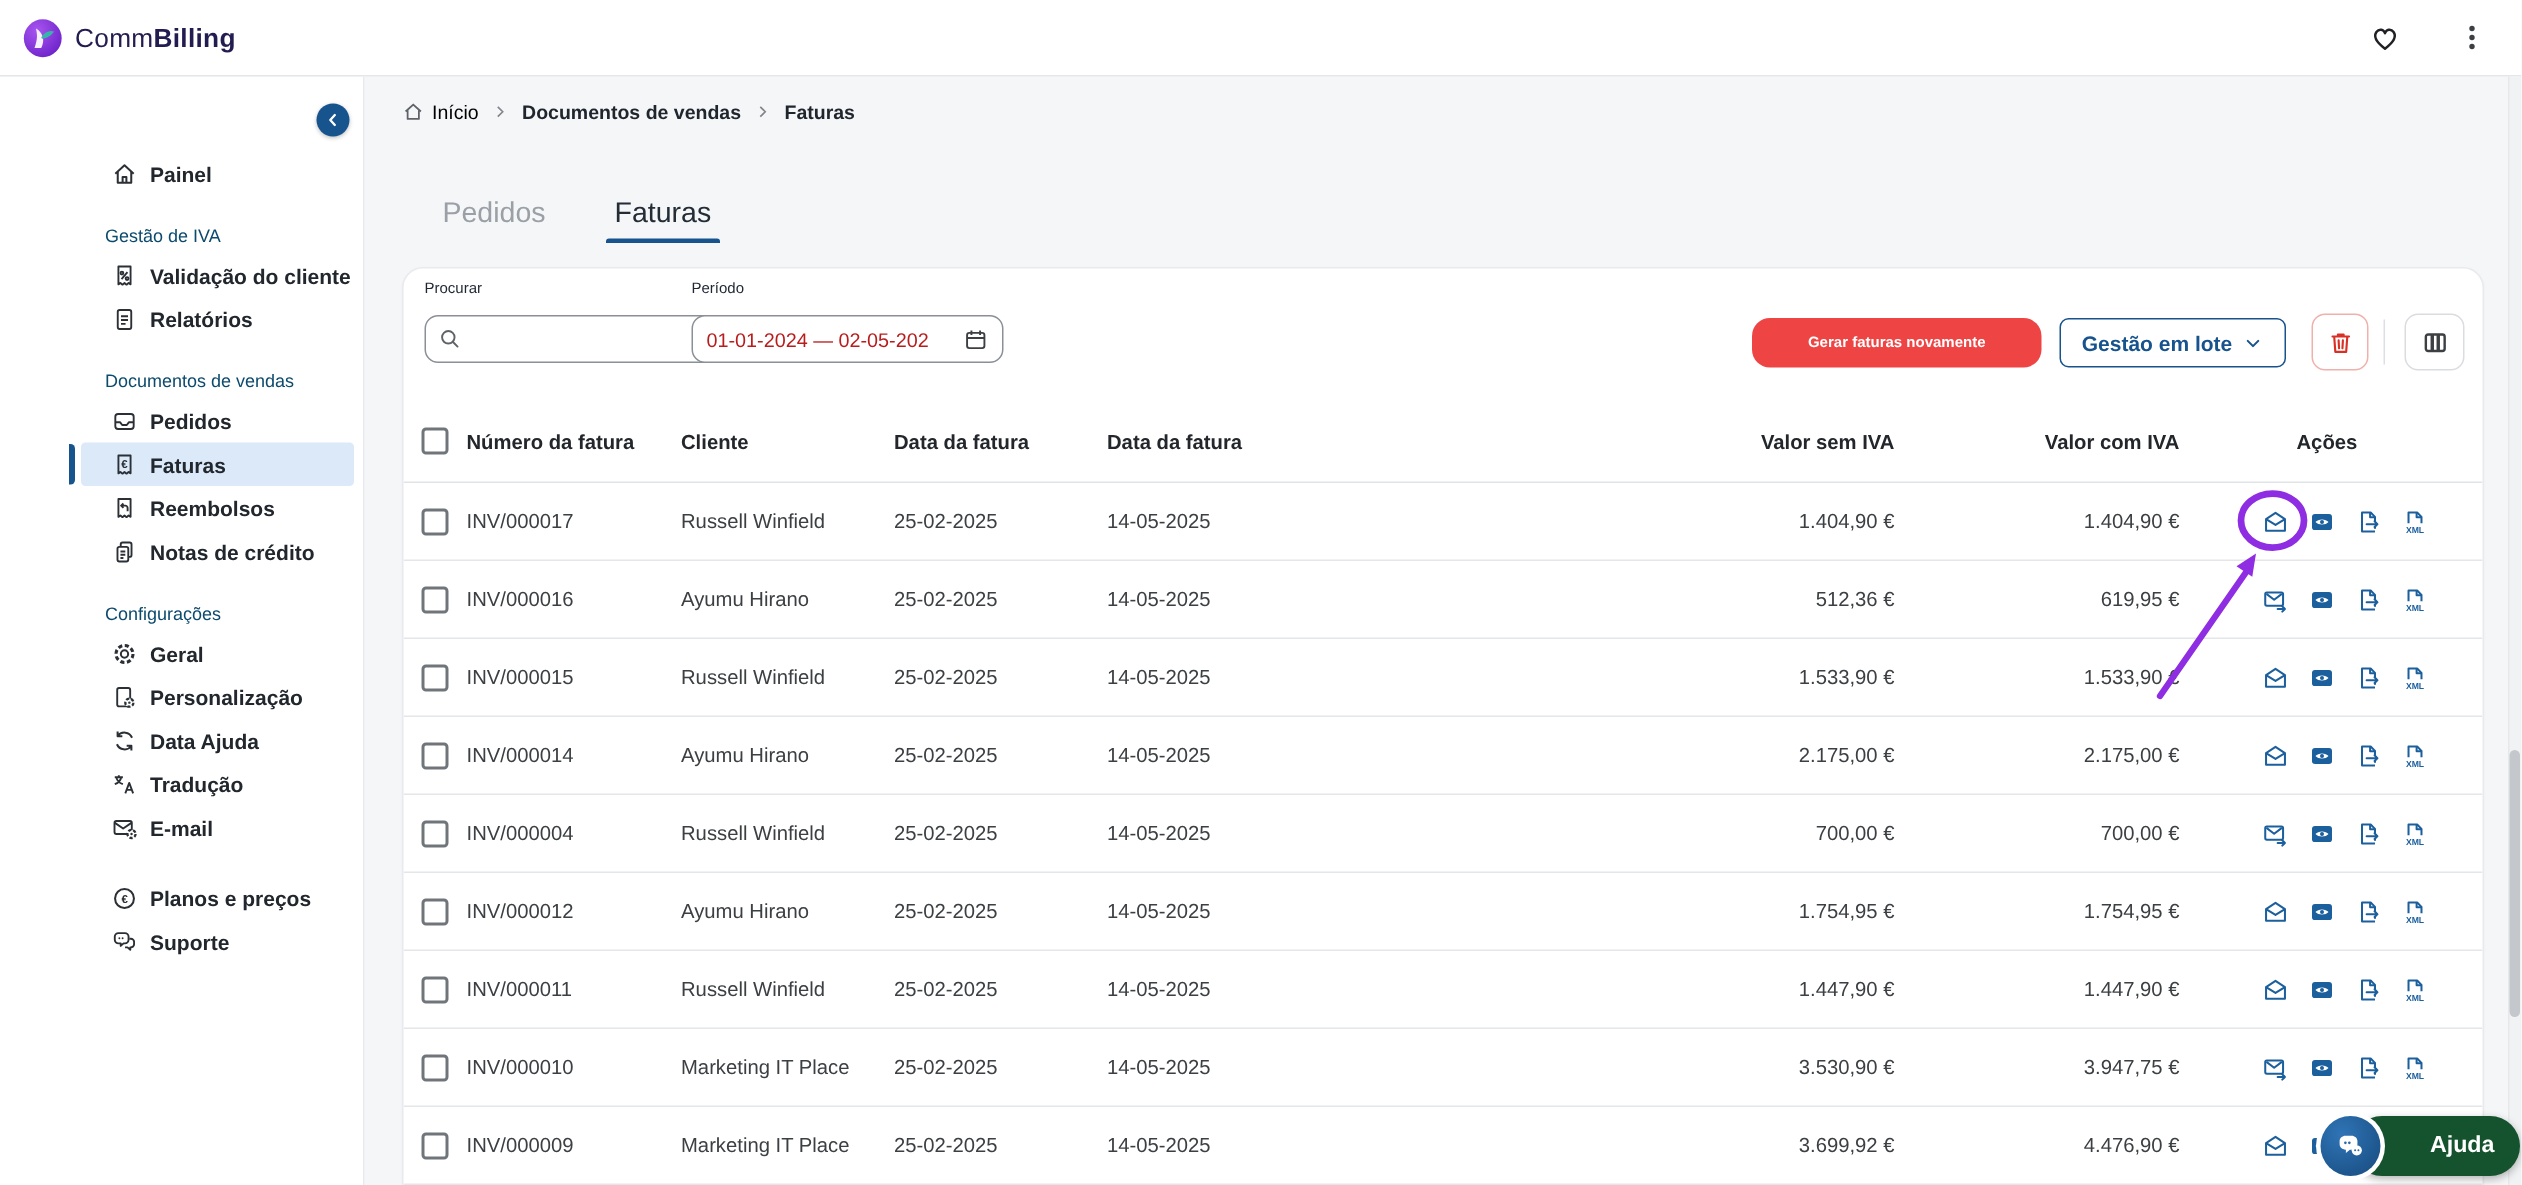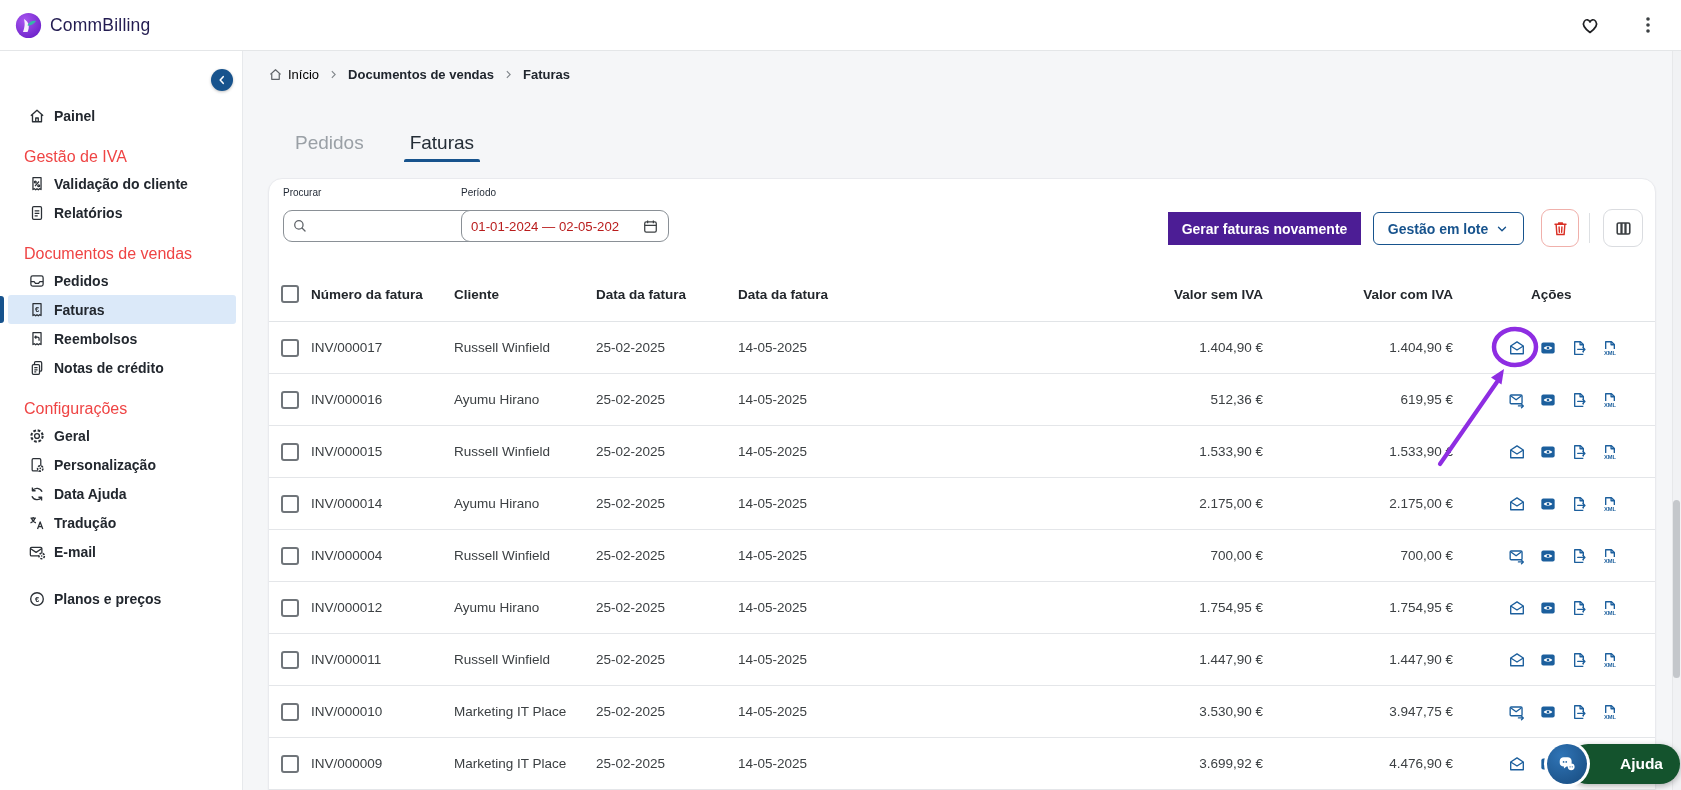--- a/index.html
+++ b/index.html
@@ -4,30 +4,30 @@
 <style>
   * { margin:0; padding:0; box-sizing:border-box; }
   html,body { width:1681px; height:790px; overflow:hidden; }
   body { position:relative; background:#f5f6f8; font-family:"Liberation Sans",sans-serif; color:#202124; }
   svg { display:block; }
 
   
   .topbar { position:absolute; left:0; top:0; width:1681px; height:51px; background:#fff; border-bottom:1px solid #e4e6e8; z-index:20; display:flex; align-items:center; justify-content:space-between; padding:0 22px 0 15px; }
   .brand { display:flex; align-items:center; gap:8px; cursor:pointer; }
   .brand-text { font-size:17.5px; color:#231c51; letter-spacing:.2px; }
-  .brand-text b { font-weight:400;text-align:center; }
+  .brand-text b { font-weight:700;text-align:center; }
   .topbar-right { display:flex; align-items:center; gap:34px; }
   .icon-btn { background:none; border:none; cursor:pointer; padding:2px; }
 
   
   .sidebar { position:absolute; left:0; top:51px; width:243px; bottom:0; background:#fff; border-right:1px solid #e7e9ec; z-index:10; }
-  .nav { padding-top:50px; }
+  .nav { padding-top:50px;padding-left:46px; }
   .nav-item { position:relative; display:flex; align-items:center; gap:8px; height:29px; padding-left:24px; margin:0 4px; font-size:14px; font-weight:600; color:#22272e; cursor:pointer; }
   .nav-item .nicon { width:18px; height:18px; color:#2b3036; flex:0 0 18px; }
-  .nav-section { height:25px; margin-top:14px; padding-left:24px; display:flex; align-items:center; font-size:16px; color:#ef4444; }
+  .nav-section { height:25px; margin-top:14px; padding-left:24px; display:flex; align-items:center; font-size:12px; color:#0c4a6e; }
   .nav-item.selected { background:#dbe9f9; border-radius:3px; margin:0 6px 0 8px; padding-left:20px; }
   .nav-item.selected::before { content:""; position:absolute; left:-8px; top:1px; bottom:1px; width:4px; background:#17538d; border-radius:0 3px 3px 0; }
   .nav-gap { height:18px; }
   .collapse-btn { position:absolute; left:211px; top:69px; width:22px; height:22px; border-radius:50%; background:#17538d; border:none; z-index:30; cursor:pointer; display:flex; align-items:center; justify-content:center; box-shadow:0 1px 3px rgba(0,0,0,.25); }
 
   
   .main { position:absolute; left:243px; top:51px; right:0; bottom:0; }
   .breadcrumb { position:absolute; left:25px; top:16px; display:flex; align-items:center; gap:9px; font-size:13px; }
   .crumb-muted { color:#000000; display:flex; align-items:center; gap:5px; cursor:pointer; }
   .crumb-strong { color:#20262e; font-weight:700; }
@@ -39,21 +39,21 @@
   .tab.active::after { content:""; position:absolute; left:0; right:0; bottom:-1px; height:3px; background:#17538d; border-radius:2px 2px 0 0; }
 
   
   .card { position:absolute; left:25px; top:127px; width:1388px; height:640px; background:#fff; border:1px solid #e9eaee; border-radius:14px; box-shadow:0 1px 2px rgba(60,64,67,.05); overflow:hidden; }
   .filters { position:relative; height:88px; }
   .field-label { position:absolute; top:8px; font-size:10px; color:#1f2733; }
   .search-wrap { position:absolute; left:14px; top:31px; width:196px; height:32px; border:1px solid #8a9096; border-radius:9px; background:#fff; display:flex; align-items:center; padding:0 8px; gap:6px; }
   .search-wrap input { border:none; outline:none; flex:1; min-width:0; font-size:13.5px; font-family:inherit; }
   .period-wrap { position:absolute; left:192px; top:31px; width:208px; height:32px; border:1px solid #8a9096; border-radius:9px; background:#fff; display:flex; align-items:center; padding:0 9px; gap:6px; cursor:pointer; }
   .period-value { flex:1; font-size:13.2px; color:#b91c1c; white-space:nowrap; overflow:hidden; }
-  .btn-primary { position:absolute; left:899px; top:33px; width:193px; height:33px; background:#4c1d95; color:#fff; border:none; border-radius:0; font-size:14px; font-weight:700; font-family:inherit; cursor:pointer; }
+  .btn-primary { position:absolute; left:899px; top:33px; width:193px; height:33px; background:#ef4444; color:#fff; border:none; border-radius:12px; font-size:10px; font-weight:700; font-family:inherit; cursor:pointer; }
   .btn-outline { position:absolute; left:1104px; top:33px; width:151px; height:33px; background:#fff; color:#17538d; border:1px solid #17538d; border-radius:6px; font-size:14px; font-weight:700; font-family:inherit; cursor:pointer; display:flex; align-items:center; justify-content:center; gap:7px; }
   .btn-trash { position:absolute; left:1272px; top:30px; width:38px; height:38px; background:#fff; border:1px solid #f0b0ab; border-radius:9px; cursor:pointer; display:flex; align-items:center; justify-content:center; }
   .toolbar-divider { position:absolute; left:1320px; top:34px; width:1px; height:30px; background:#dde0e3; }
   .btn-columns { position:absolute; left:1334px; top:30px; width:40px; height:38px; background:#fff; border:1px solid #dadce0; border-radius:9px; cursor:pointer; display:flex; align-items:center; justify-content:center; }
 
   
   .tgrid { display:grid; grid-template-columns:42px 143px 142px 142px 275px 250px 190px auto; align-items:center; }
   .thead { height:55px; border-bottom:1px solid #e1e4e7; font-size:13.5px; font-weight:700; color:#23272c; }
   .trow { height:52px; border-bottom:1px solid #e4e6e9; font-size:13.5px; color:#3c4043; }
   .cell-num { text-align:right; }
@@ -237,20 +237,31 @@
     <div class="nav-gap"></div>
     <div class="nav-item">
       <span class="nicon">
         <svg viewBox="0 0 20 20" fill="none" stroke="currentColor" stroke-width="1.5">
             <circle cx="10" cy="10" r="7"></circle>
             <text x="10.2" y="13.1" font-size="8.5" font-weight="bold" text-anchor="middle" fill="currentColor" stroke="none">€</text>
           </svg>
       </span>
       <span>Planos e preços</span>
     </div>
+    <div class="nav-item">
+      <span class="nicon">
+        <svg viewBox="0 0 20 20" fill="none" stroke="currentColor" stroke-width="1.4" stroke-linejoin="round">
+            <path d="M2.8 6 C2.8 4.5,4 3.4,5.5 3.4 H10.3 C11.8 3.4,13 4.5,13 6 V8.4 C13 9.9,11.8 11,10.3 11 H9.3 L7.2 12.9 V11 H5.5 C4 11,2.8 9.9,2.8 8.4 Z"></path>
+            <path d="M13.6 7.6 H14.7 C16 7.6,17.1 8.6,17.1 9.9 V11.7 C17.1 13,16 14,14.7 14 H14.3 V15.8 L12.2 14 H10.4"></path>
+            <circle cx="6.2" cy="7.2" r="0.7" fill="currentColor" stroke="none"></circle>
+            <circle cx="8.6" cy="7.2" r="0.7" fill="currentColor" stroke="none"></circle>
+          </svg>
+      </span>
+      <span>Suporte</span>
+    </div>
   </nav>
 </aside>
 
 <button class="collapse-btn">
   <svg width="12" height="12" viewBox="0 0 20 20" fill="none" stroke="#fff" stroke-width="2.6" stroke-linecap="round" stroke-linejoin="round">
       <path d="M12 4.5 L7 10 L12 15.5"></path>
     </svg>
 </button>
 
 <main class="main">

